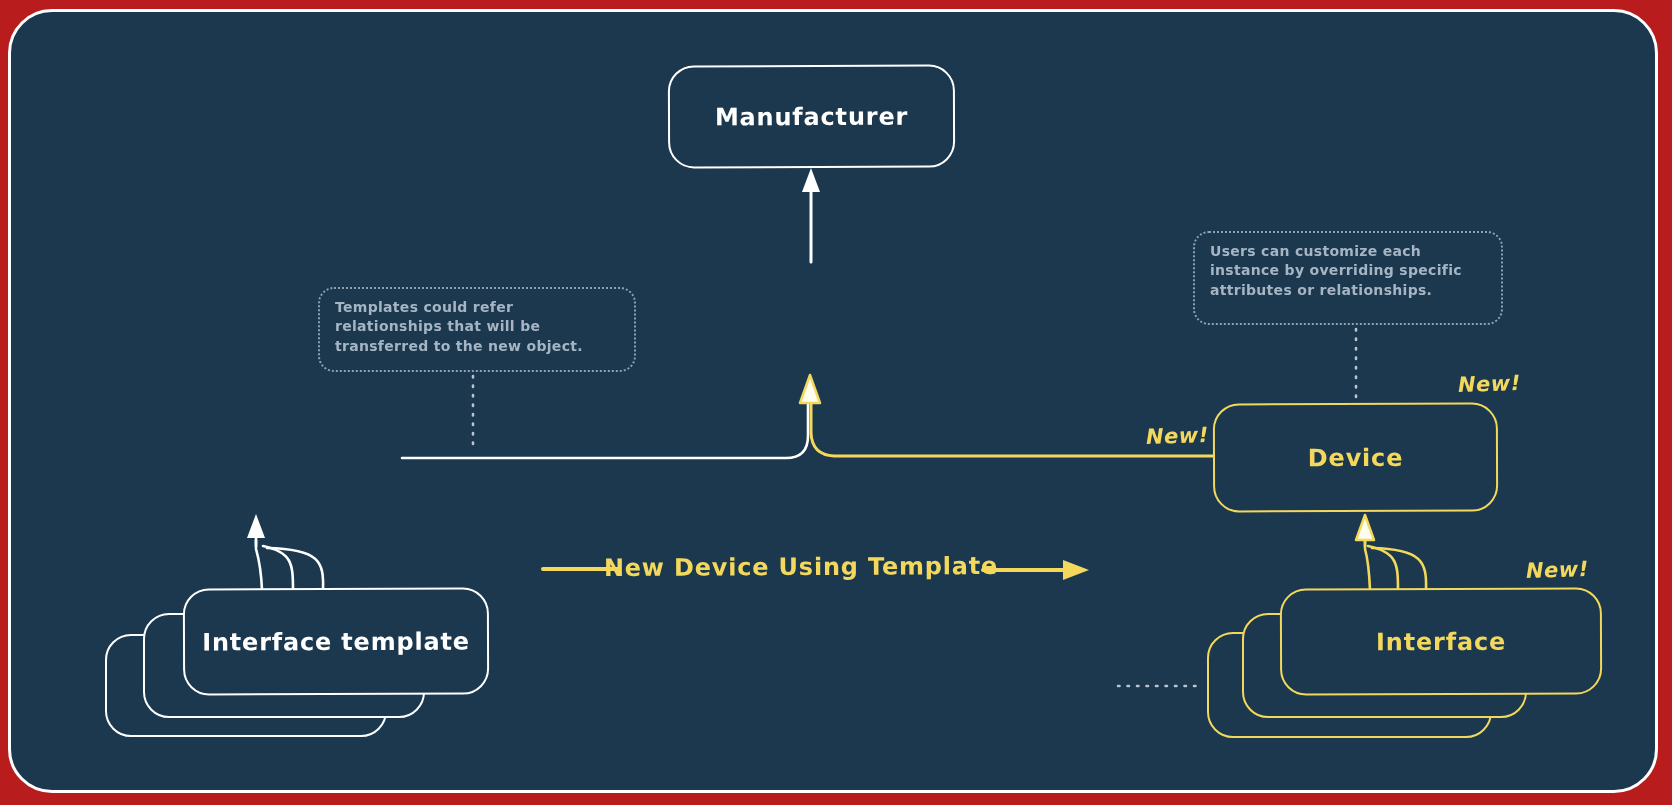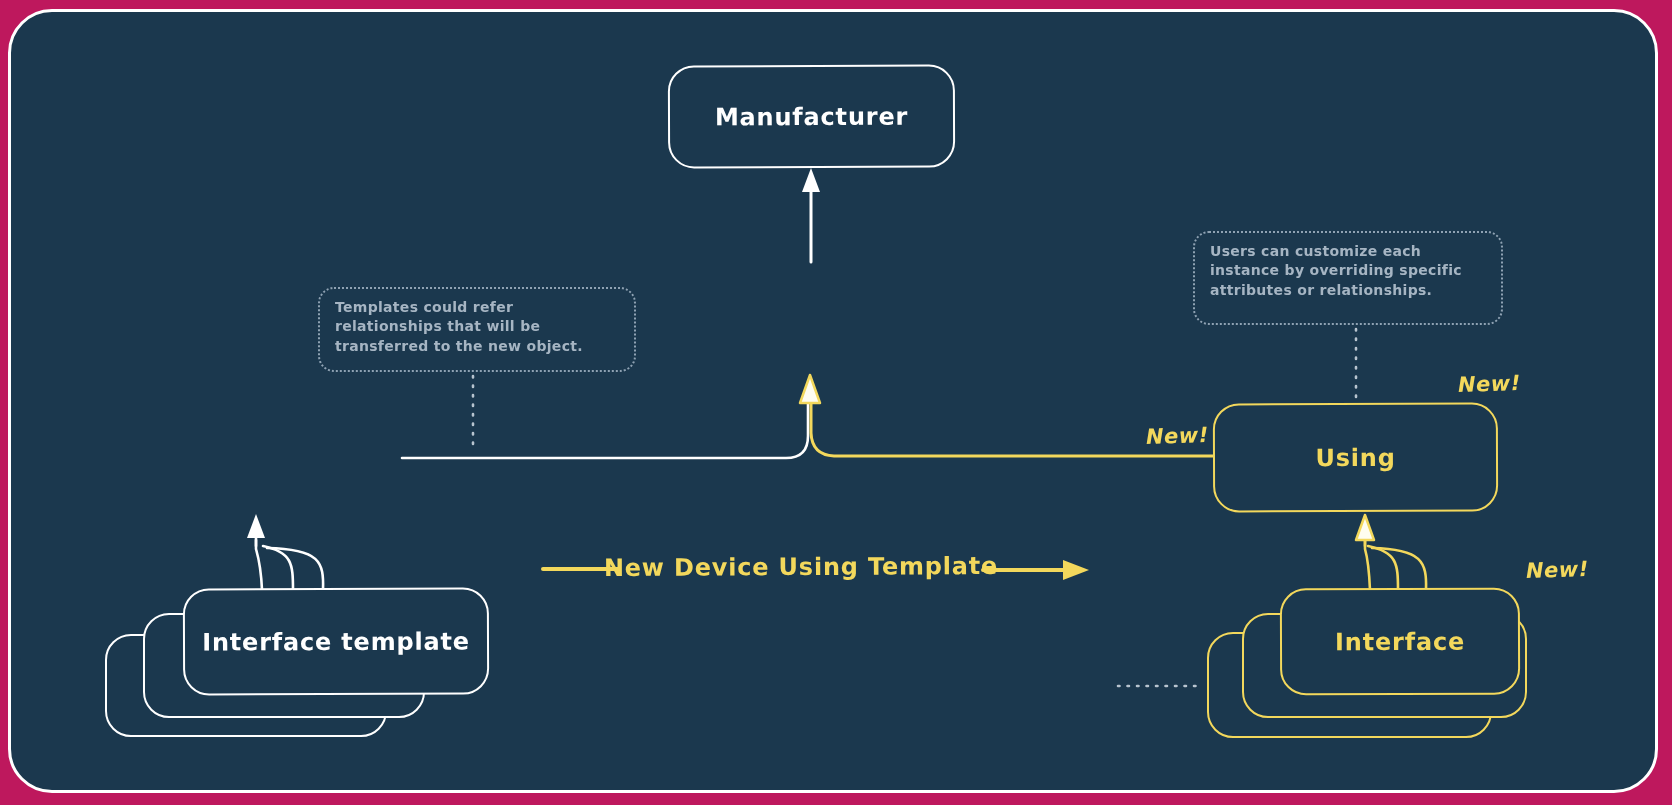--- a/index.html
+++ b/index.html
@@ -4,21 +4,21 @@
 <style>
   :root{
     --bg:#1b384e;
     --yellow:#f3d85c;
     --white:#ffffff;
     --note:#a6b5c3;
     --note-border:#8fa2b3;
   }
   html,body{margin:0;padding:0;background:#000;}
   body{font-family:"DejaVu Sans","Liberation Sans",sans-serif;}
-  #canvas{position:relative;width:1672px;height:805px;background:#be185d;overflow:hidden;}
+  #canvas{position:relative;width:1672px;height:805px;background:#b91c1c;overflow:hidden;}
   .frame{
     position:absolute;left:8px;top:9px;width:1650px;height:784px;
     background:var(--bg);border:3px solid var(--white);border-radius:44px;
     box-sizing:border-box;
   }
   svg.wires{position:absolute;left:0;top:0;z-index:1;}
   .node{
     position:absolute;box-sizing:border-box;z-index:2;
     border:2.5px solid var(--white);border-radius:26px;background:var(--bg);
     display:flex;align-items:center;justify-content:center;
@@ -107,26 +107,26 @@
 
 
 
   <div class="stackbox" style="left:105px;top:634px;width:282px;height:103px;"></div>
   <div class="stackbox" style="left:143px;top:613px;width:282px;height:105px;"></div>
   <div class="node" style="left:183px;top:588px;width:306px;height:107px;">
     <span>Interface template</span>
   </div>
 
   <div class="node yellow" style="left:1213px;top:403px;width:285px;height:109px;">
-    <span>Using</span>
+    <span>Device</span>
   </div>
 
   <div class="stackbox yellow" style="left:1207px;top:632px;width:285px;height:106px;"></div>
   <div class="stackbox yellow" style="left:1242px;top:613px;width:285px;height:105px;"></div>
-  <div class="node yellow" style="left:1280px;top:588px;width:240px;height:107px;">
+  <div class="node yellow" style="left:1280px;top:588px;width:322px;height:107px;">
     <span>Interface</span>
   </div>
 
   <div class="note" style="left:318px;top:287px;width:318px;min-height:85px;">Templates could refer
 relationships that will be
 transferred to the new object.</div>
 
   <div class="note" style="left:1193px;top:231px;width:310px;min-height:94px;">Users can customize each
 instance by overriding specific
 attributes or relationships.</div>

